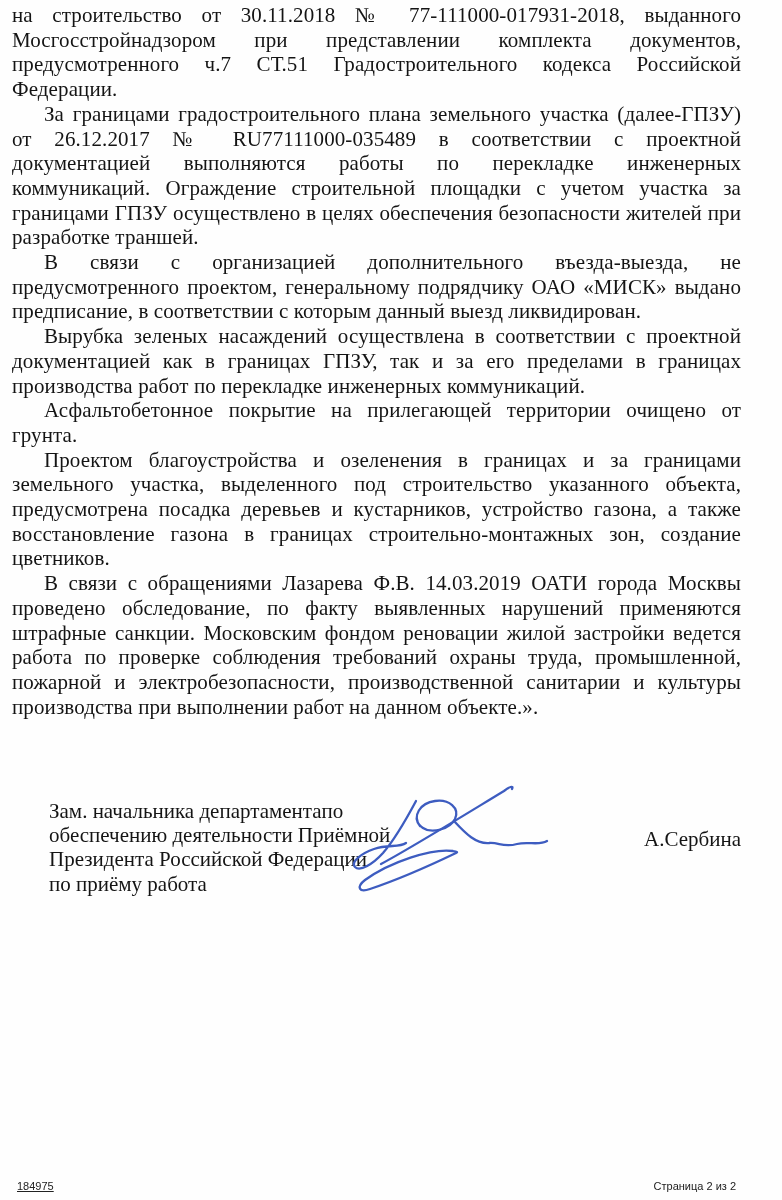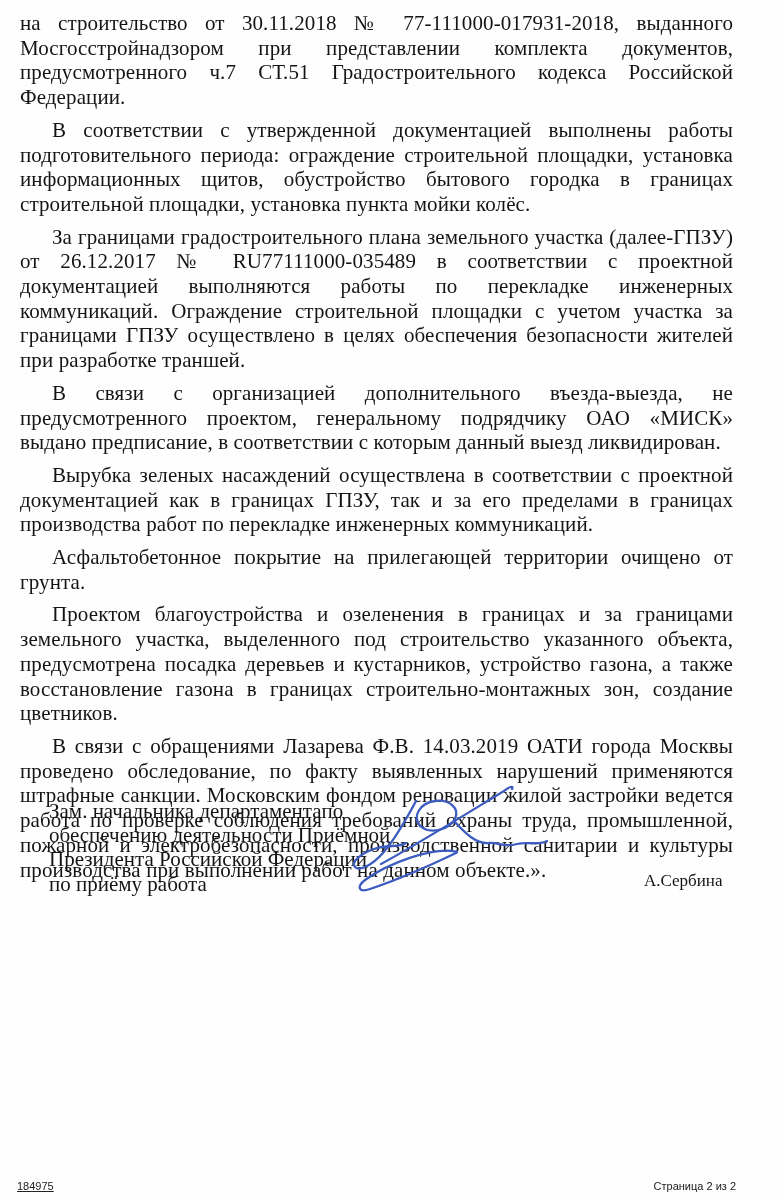--- a/index.html
+++ b/index.html
@@ -17,21 +17,21 @@
     position: absolute;
     left: 12px;
     top: 3px;
     width: 729px;
     font-family: "Liberation Serif", "DejaVu Serif", serif;
     font-size: 21px;
     line-height: 24.7px;
     text-align: justify;
     letter-spacing: 0.1px;
   }
-  .body-text p { margin: 8px; text-indent: 32px; }
+  .body-text p { margin: 0; text-indent: 32px; }
   .body-text p.cont { text-indent: 0; }
 
   
   .sig-position {
     position: absolute;
     left: 17px;
     top: 799px;
     width: 324px;
     font-family: "Liberation Serif", "DejaVu Serif", serif;
     font-size: 21px;
@@ -51,23 +51,23 @@
   .signature-svg path {
     fill: none;
     stroke: currentColor;
     stroke-width: 2.3;
     stroke-linecap: round;
   }
 
   .signatory-name {
     position: absolute;
     left: 644px;
-    top: 871px;
+    top: 827px;
     font-family: "Liberation Serif", "DejaVu Serif", serif;
-    font-size: 17px;
+    font-size: 21px;
     white-space: nowrap;
   }
 
   
   .footer-left, .footer-right {
     position: absolute;
     top: 1180px;
     font-family: "Liberation Sans", "DejaVu Sans", sans-serif;
     font-size: 11px;
     color: #222;
@@ -75,21 +75,20 @@
   .footer-left { left: 17px; text-decoration: underline; }
   .footer-right { right: 46px; margin-left: 28px; }
 </style>
 </head>
 <body>
 
 <div class="page">
 
   <div class="body-text">
     <p class="cont">на строительство от 30.11.2018 № 77-111000-017931-2018, выданного Мосгосстройнадзором при представлении комплекта документов, предусмотренного ч.7 СТ.51 Градостроительного кодекса Российской Федерации.</p>
-    <p>В соответствии с утвержденной документацией выполнены работы подготовительного периода: ограждение строительной площадки, установка информационных щитов, обустройство бытового городка в границах строительной площадки, установка пункта мойки колёс.</p>
     <p>За границами градостроительного плана земельного участка (далее-ГПЗУ) от 26.12.2017 № RU77111000-035489 в соответствии с проектной документацией выполняются работы по перекладке инженерных коммуникаций. Ограждение строительной площадки с учетом участка за границами ГПЗУ осуществлено в целях обеспечения безопасности жителей при разработке траншей.</p>
     <p>В связи с организацией дополнительного въезда-выезда, не предусмотренного проектом, генеральному подрядчику ОАО «МИСК» выдано предписание, в соответствии с которым данный выезд ликвидирован.</p>
     <p>Вырубка зеленых насаждений осуществлена в соответствии с проектной документацией как в границах ГПЗУ, так и за его пределами в границах производства работ по перекладке инженерных коммуникаций.</p>
     <p>Асфальтобетонное покрытие на прилегающей территории очищено от грунта.</p>
     <p>Проектом благоустройства и озеленения в границах и за границами земельного участка, выделенного под строительство указанного объекта, предусмотрена посадка деревьев и кустарников, устройство газона, а также восстановление газона в границах строительно-монтажных зон, создание цветников.</p>
     <p>В связи с обращениями Лазарева Ф.В. 14.03.2019 ОАТИ города Москвы проведено обследование, по факту выявленных нарушений применяются штрафные санкции. Московским фондом реновации жилой застройки ведется работа по проверке соблюдения требований охраны труда, промышленной, пожарной и электробезопасности, производственной санитарии и культуры производства при выполнении работ на данном объекте.».</p>
   </div>
 
   <div class="sig-position">
     <div class="sig-line spread">

